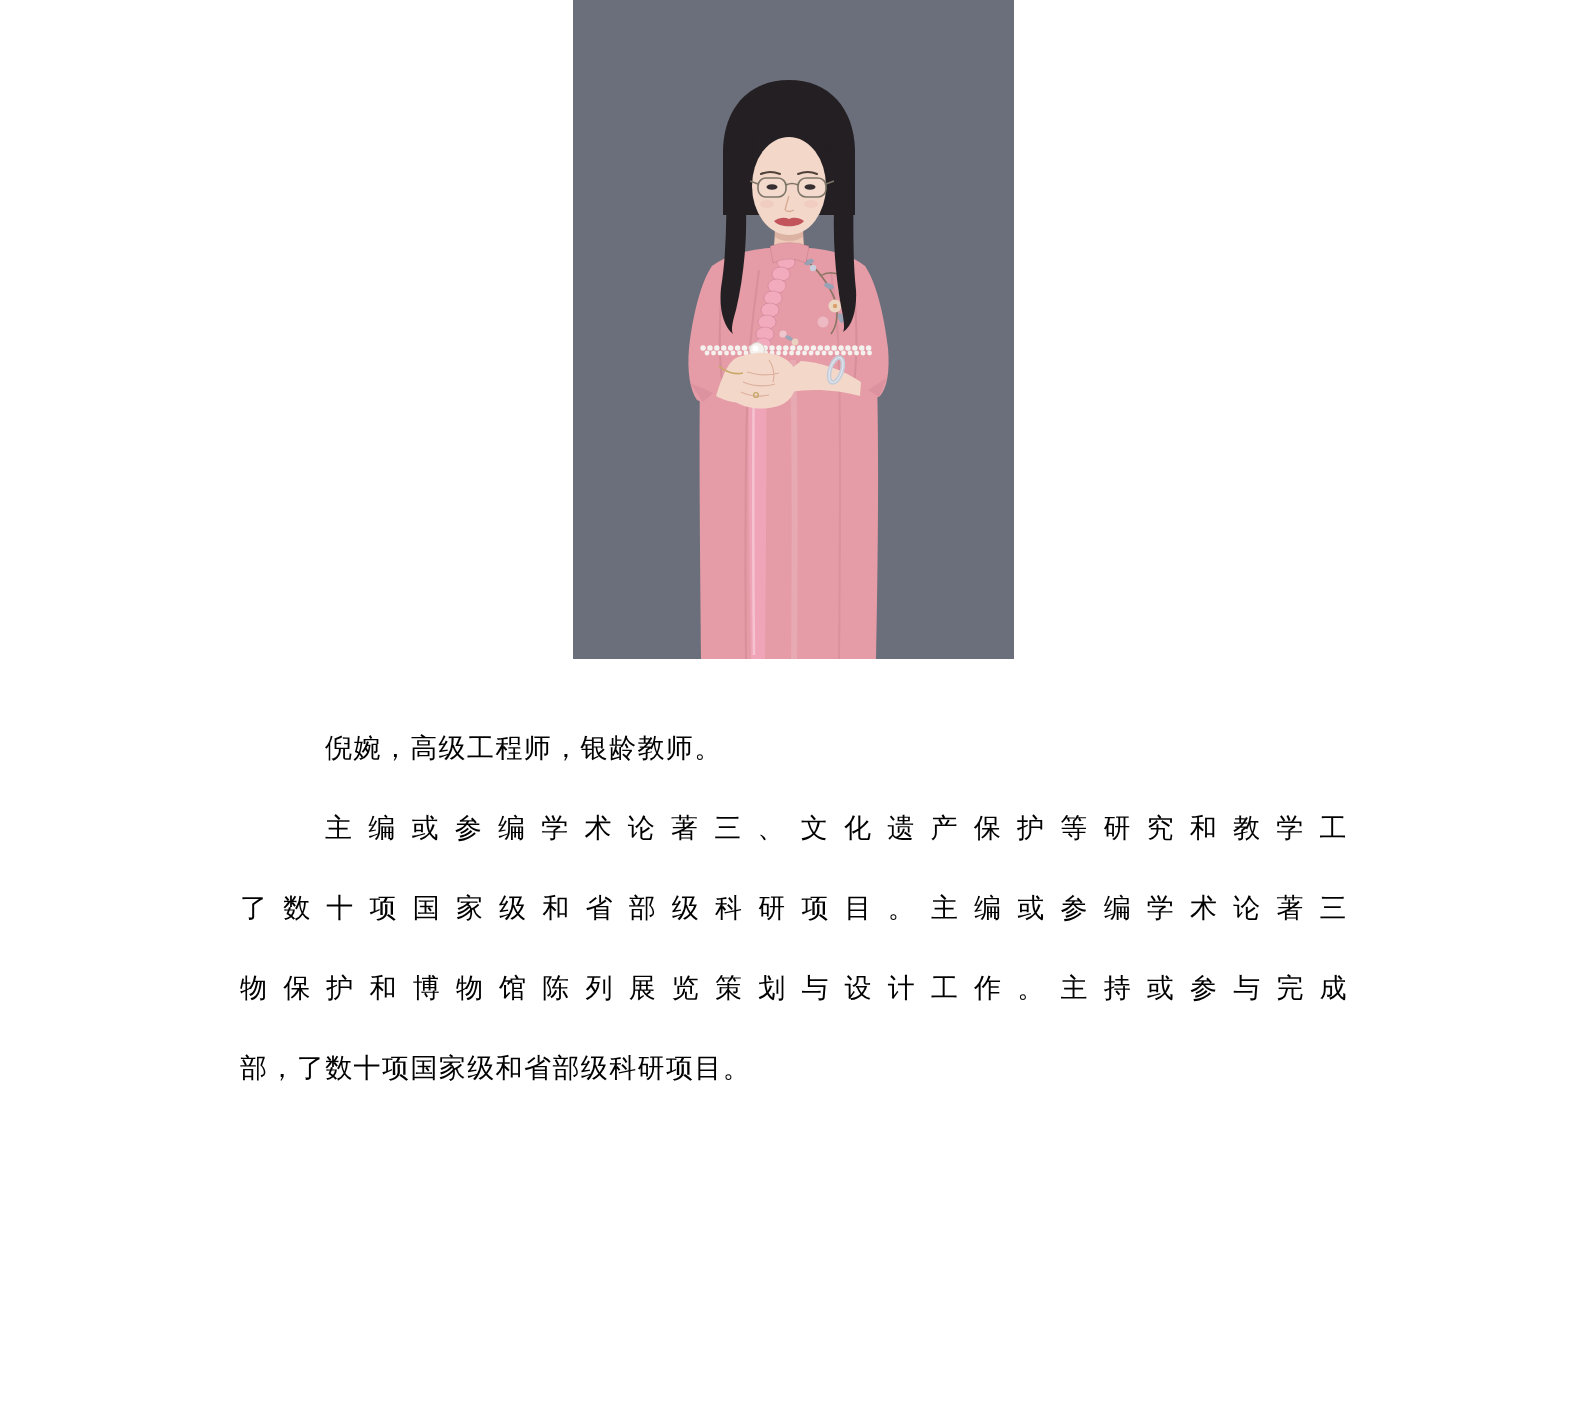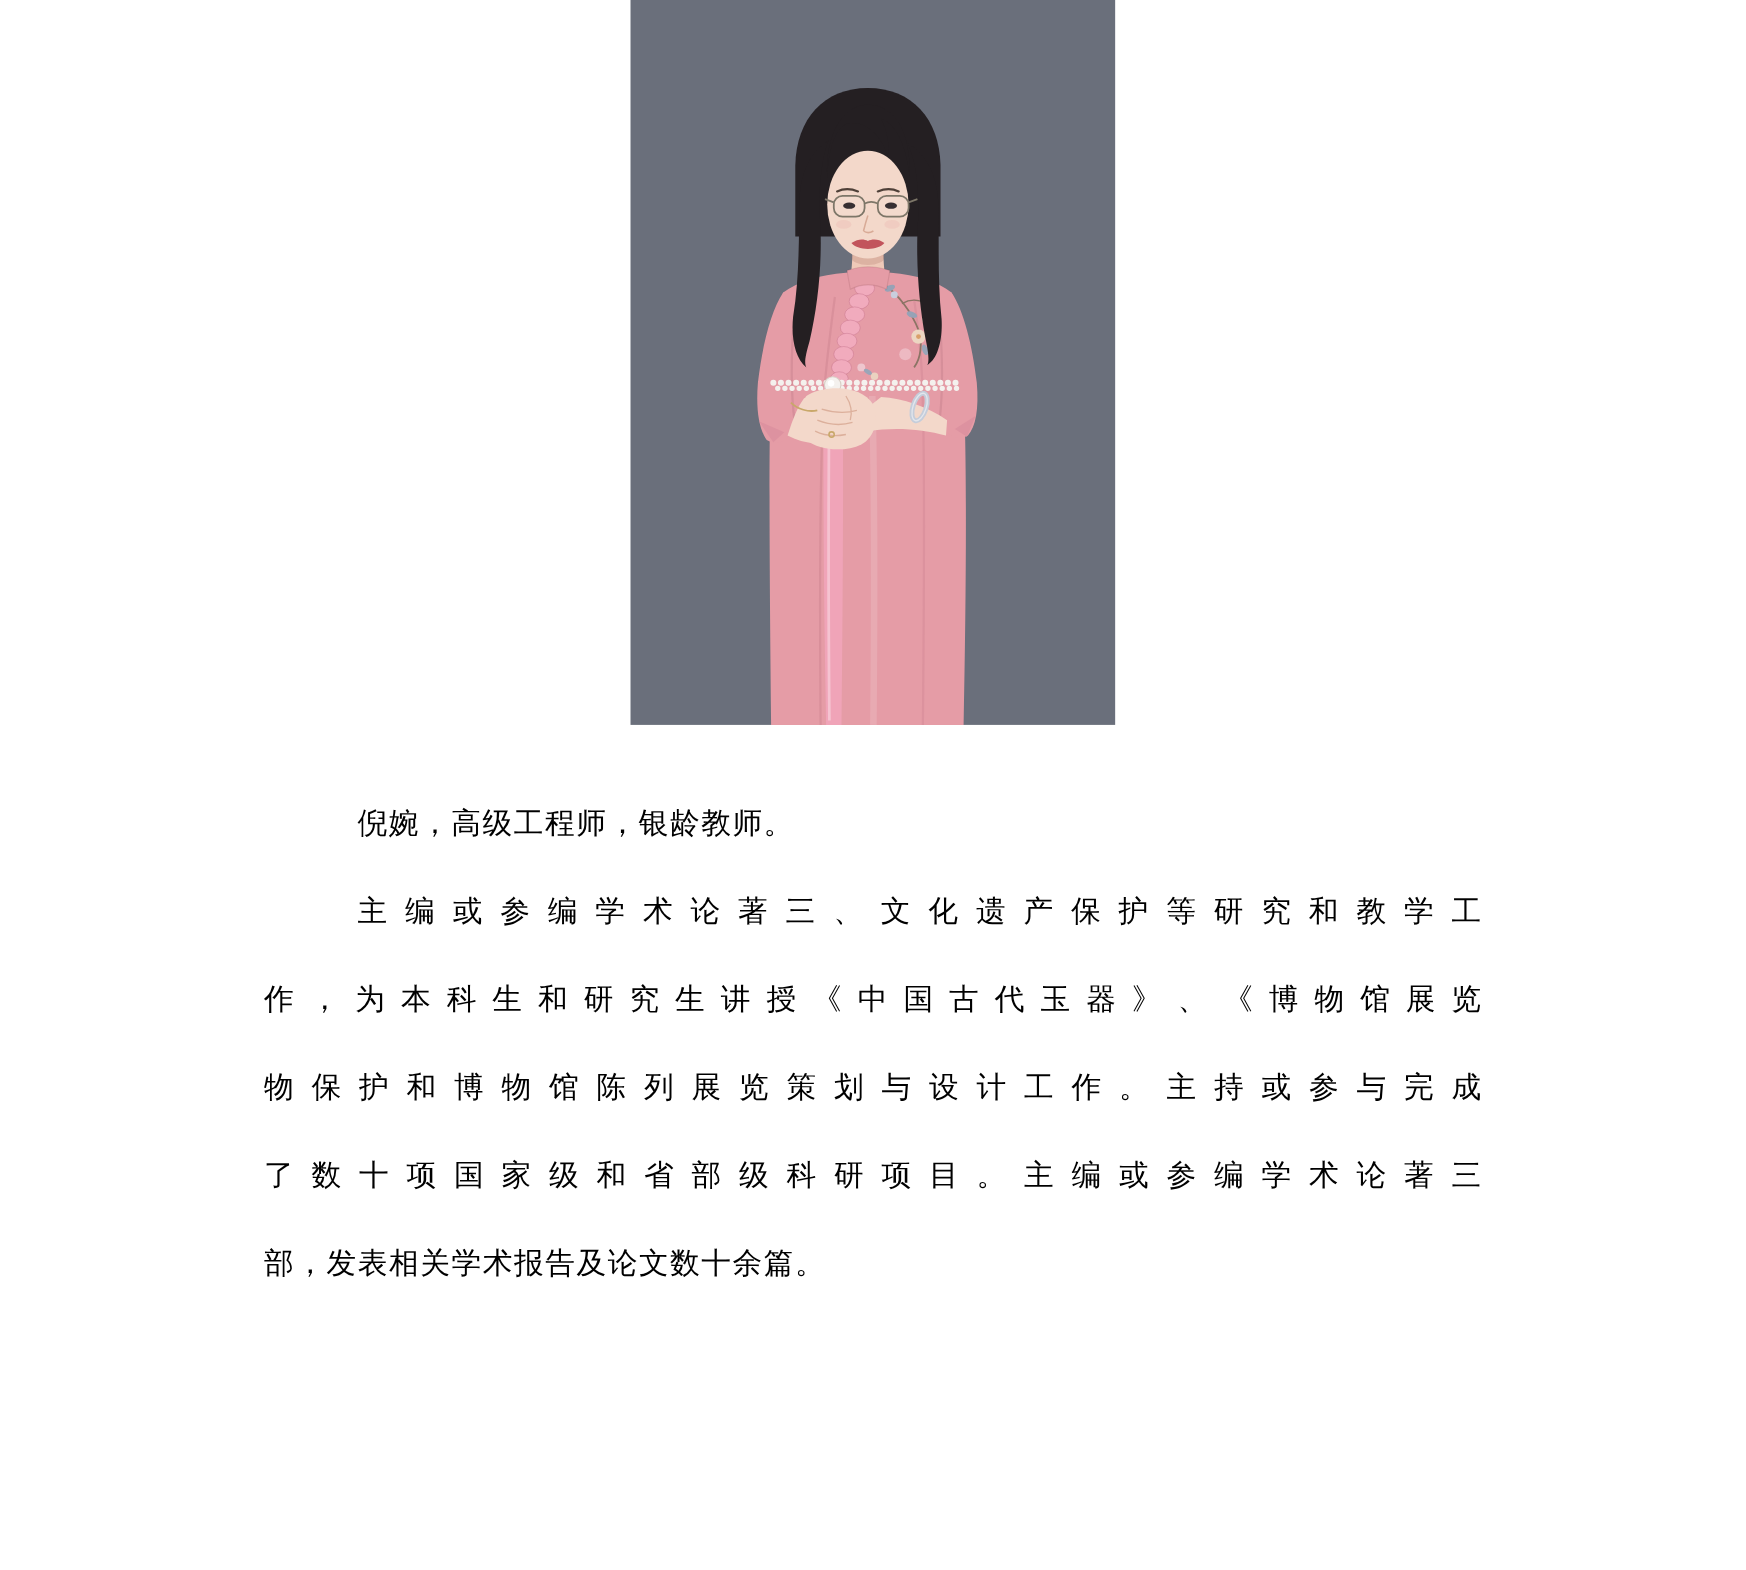--- a/index.html
+++ b/index.html
@@ -140,20 +140,19 @@
       </g>
     </svg>
   </div>
 
   <div class="bio">
     <div>
       <div class="bio-line indent">倪婉，高级工程师，银龄教师。</div>
     </div>
     <div>
       <div class="bio-line indent jfull">主编或参编学术论著三、文化遗产保护等研究和教学工</div>
-      <div class="bio-line jfull">作，为本科生和研究生讲授《中国古代玉器》、《博物馆展览</div>
+      <div class="bio-line jfull">了数十项国家级和省部级科研项目。主编或参编学术论著三</div>
       <div class="bio-line jfull">物保护和博物馆陈列展览策划与设计工作。主持或参与完成</div>
-      <div class="bio-line jfull">了数十项国家级和省部级科研项目。主编或参编学术论著三</div>
-      <div class="bio-line">部，发表相关学术报告及论文数十余篇。</div>
+      <div class="bio-line">部，了数十项国家级和省部级科研项目。</div>
     </div>
   </div>
 
 </div>
 
 </body></html>

